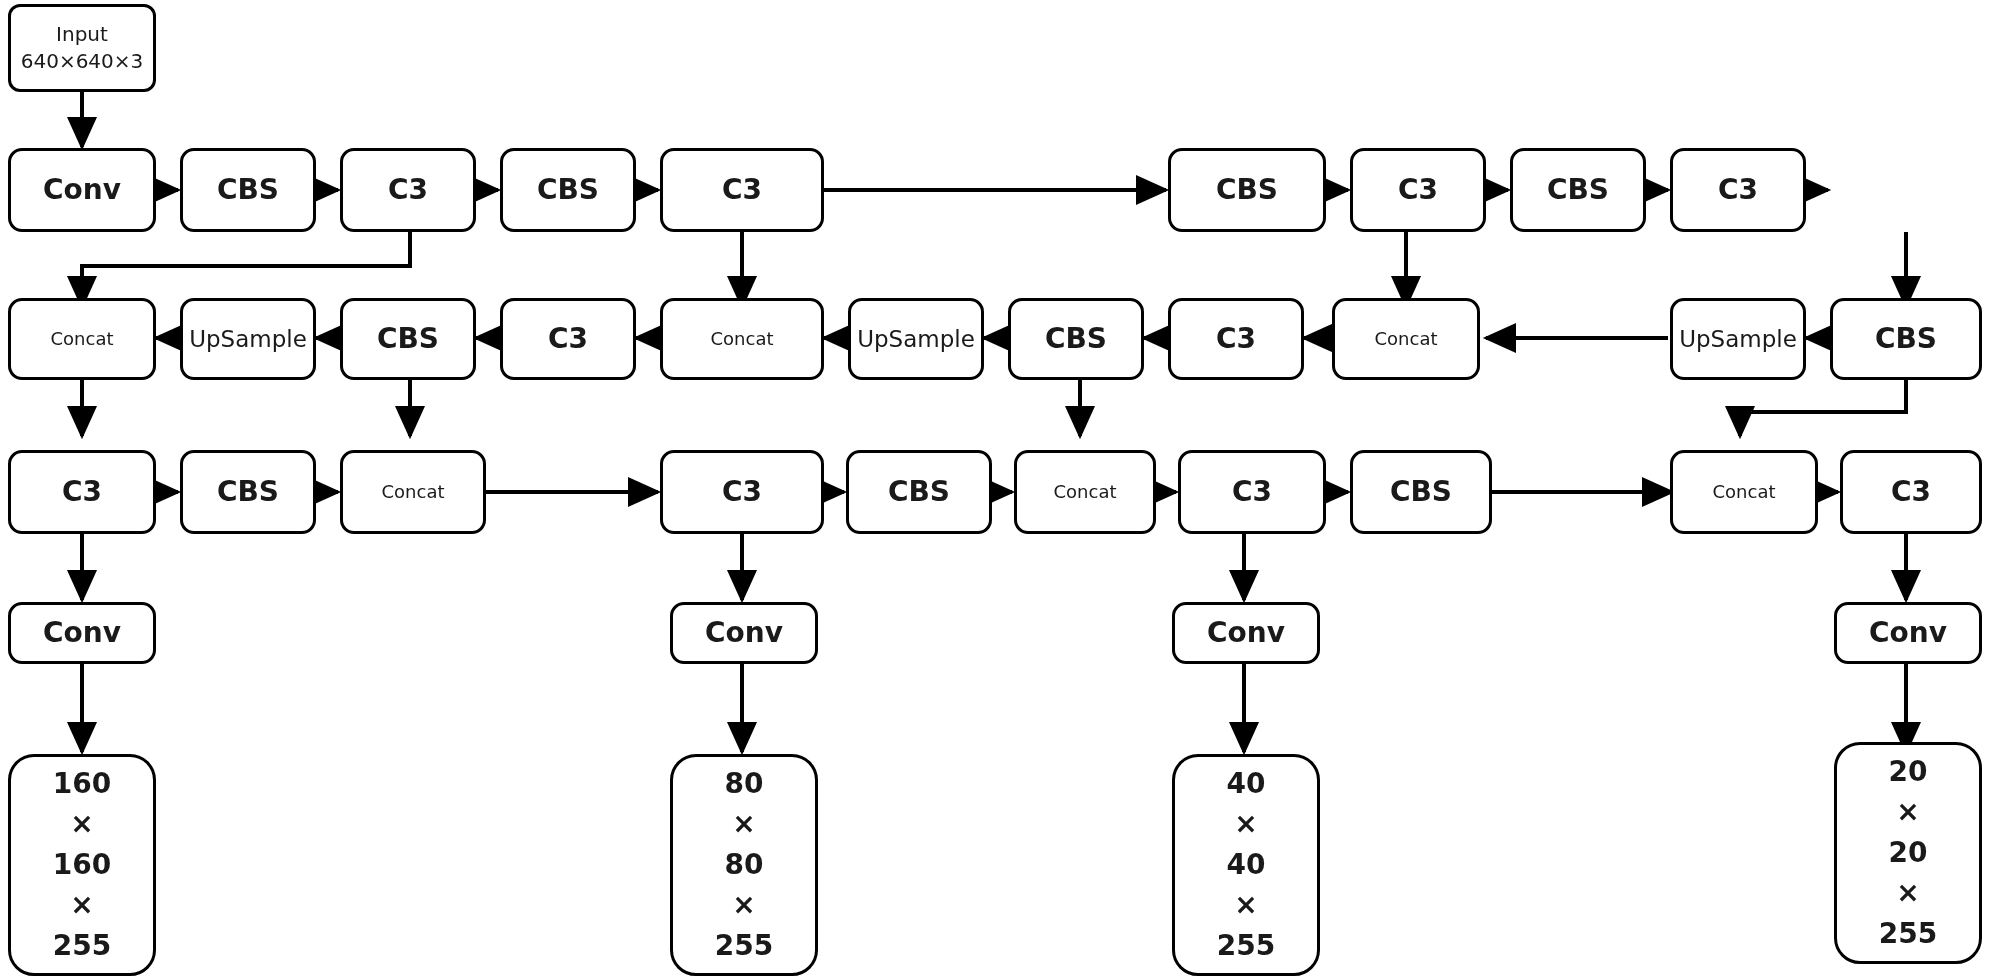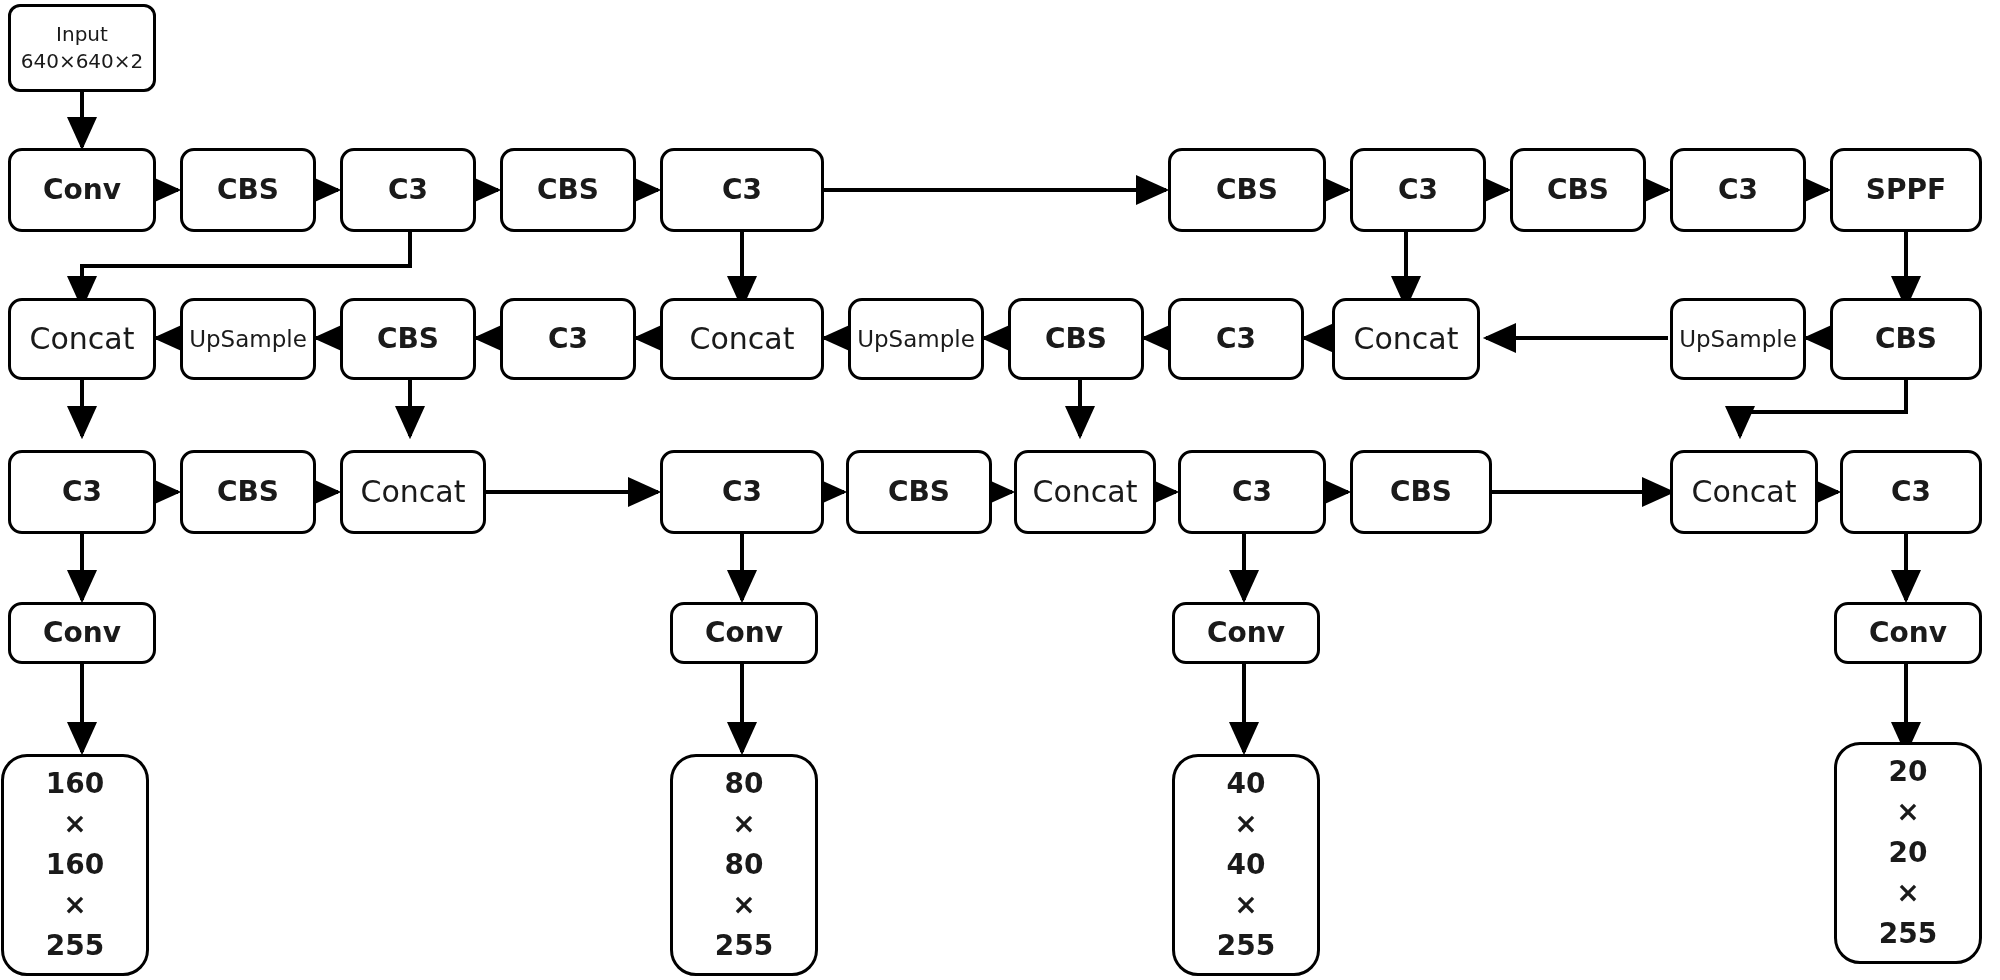--- a/index.html
+++ b/index.html
@@ -34,21 +34,21 @@
     display: flex;
     align-items: center;
     justify-content: center;
     text-align: center;
     color: #1a1a1a;
     font-weight: 400;
     line-height: 1.15;
     z-index: 2;
   }
   .sz-lg   { font-size: 28px; font-weight: bold; }
-  .sz-md   { font-size: 30px; }
+  .sz-md   { font-size: 18px; }
   .sz-sm   { font-size: 20px; }
   .sz-xs   { font-size: 23px; }
   .node.io {
     flex-direction: column;
     justify-content: center;
     gap: 0px;
   }
   .node.io .ln {
     display: block;
     line-height: 1.45;
@@ -123,21 +123,21 @@
 
       <path d="M82,660 L82,752"></path>
       <path d="M742,660 L742,752"></path>
       <path d="M1244,660 L1244,752"></path>
       <path d="M1906,660 L1906,752"></path>
     </g>
   </svg>
 
   <div class="node input sz-sm" style="left:8px; top:4px; width:148px; height:88px;">
     <span class="ln">Input</span>
-    <span class="ln">640×640×2</span>
+    <span class="ln">640×640×3</span>
   </div>
 
   <div class="node sz-lg" style="left:8px; top:148px; width:148px; height:84px;">
     <span>Conv</span>
   </div>
   <div class="node sz-lg" style="left:180px; top:148px; width:136px; height:84px;">
     <span>CBS</span>
   </div>
   <div class="node sz-lg" style="left:340px; top:148px; width:136px; height:84px;">
     <span>C3</span>
@@ -152,23 +152,20 @@
     <span>CBS</span>
   </div>
   <div class="node sz-lg" style="left:1350px; top:148px; width:136px; height:84px;">
     <span>C3</span>
   </div>
   <div class="node sz-lg" style="left:1510px; top:148px; width:136px; height:84px;">
     <span>CBS</span>
   </div>
   <div class="node sz-lg" style="left:1670px; top:148px; width:136px; height:84px;">
     <span>C3</span>
-  </div>
-  <div class="node sz-lg" style="left:1830px; top:148px; width:152px; height:84px;">
-    <span>SPPF</span>
   </div>
 
   <div class="node sz-md" style="left:8px; top:298px; width:148px; height:82px;">
     <span>Concat</span>
   </div>
   <div class="node sz-xs" style="left:180px; top:298px; width:136px; height:82px;">
     <span>UpSample</span>
   </div>
   <div class="node sz-lg" style="left:340px; top:298px; width:136px; height:82px;">
     <span>CBS</span>
@@ -235,21 +232,21 @@
   <div class="node sz-lg" style="left:670px; top:602px; width:148px; height:62px;">
     <span>Conv</span>
   </div>
   <div class="node sz-lg" style="left:1172px; top:602px; width:148px; height:62px;">
     <span>Conv</span>
   </div>
   <div class="node sz-lg" style="left:1834px; top:602px; width:148px; height:62px;">
     <span>Conv</span>
   </div>
 
-  <div class="node io sz-lg" style="left:1px; top:754px; width:148px; height:222px; border-radius:26px;">
+  <div class="node io sz-lg" style="left:8px; top:754px; width:148px; height:222px; border-radius:26px;">
     <span class="ln">160</span>
     <span class="ln">×</span>
     <span class="ln">160</span>
     <span class="ln">×</span>
     <span class="ln">255</span>
   </div>
   <div class="node io sz-lg" style="left:670px; top:754px; width:148px; height:222px; border-radius:26px;text-align:right;">
     <span class="ln">80</span>
     <span class="ln">×</span>
     <span class="ln">80</span>

